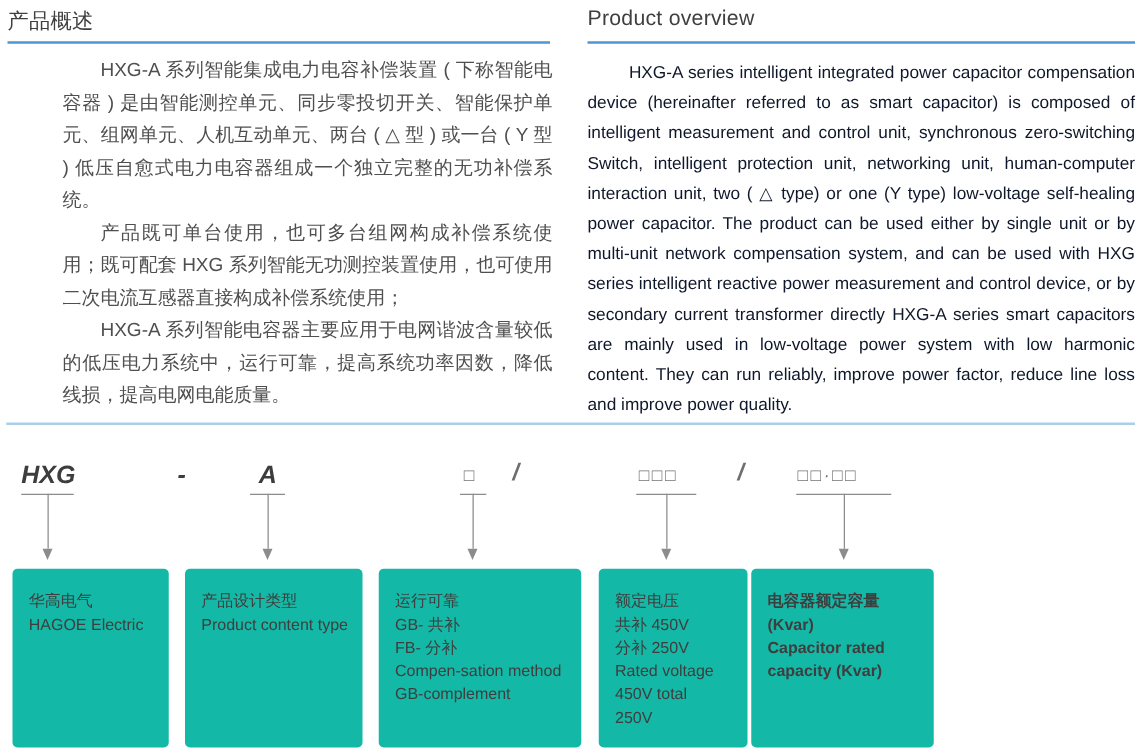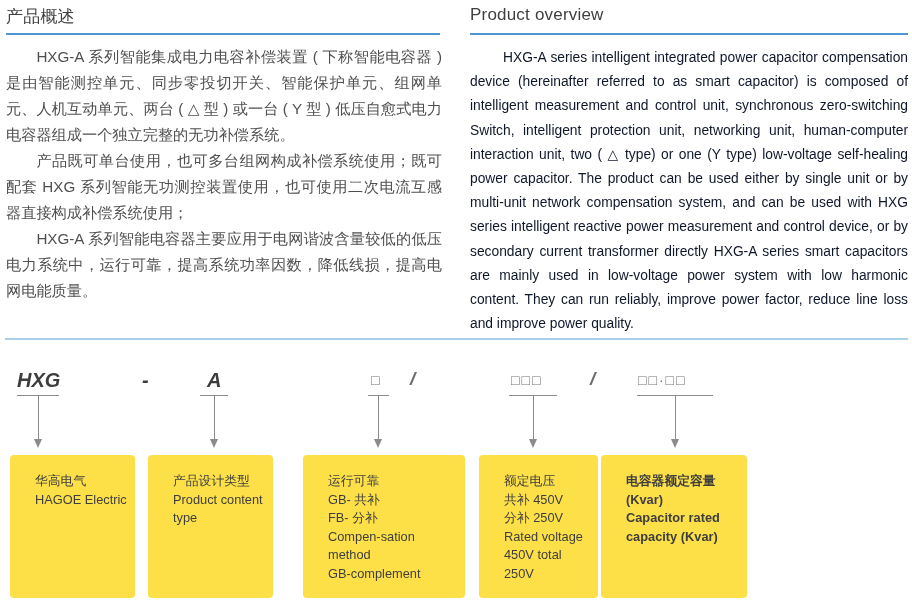--- a/index.html
+++ b/index.html
@@ -30,21 +30,21 @@
     background: #a9cfe9;
   }
   .col-cn {
     position: absolute;
     left: 6px; top: 44px; width: 436px;
     color: #4f4f4f;
     font-size: 15.2px;
     line-height: 26px;
     text-align: justify;
   }
-  .col-cn p { text-indent: 2em; }
+  .col-cn p { text-indent: 2em; margin-left: 44px; }
   .col-en {
     position: absolute;
     left: 470px; top: 46px; width: 438px;
     color: #0f172a;
     font-size: 13.8px;
     line-height: 24.2px;
     text-align: justify;
   }
   .col-en p { text-indent: 2.4em; }
 
@@ -85,29 +85,29 @@
   #tick-4 { left: 509px; width: 48px; }
   #tick-5 { left: 637px; width: 76px; }
   #stem-1 { left: 38px; }  #stem-2 { left: 214px; } #stem-3 { left: 378px; }
   #stem-4 { left: 533px; } #stem-5 { left: 675px; }
   #arrow-1 { left: 34px; }  #arrow-2 { left: 210px; } #arrow-3 { left: 374px; }
   #arrow-4 { left: 529px; } #arrow-5 { left: 671px; }
 
   .model-box {
     position: absolute;
     top: 455px; height: 143px;
-    background: #fde047;
+    background: #14b8a6;
     border-radius: 4px;
-    padding: 17px 8px 0 25px;
+    padding: 17px 8px 0 13px;
     color: #3e3e3e;
     font-size: 12.8px;
     line-height: 18.6px;
   }
   #box-1 { left: 10px;  width: 125px; }
-  #box-2 { left: 148px; width: 125px; }
+  #box-2 { left: 148px; width: 142px; }
   #box-3 { left: 303px; width: 162px; }
   #box-4 { left: 479px; width: 119px; }
   #box-5 { left: 601px; width: 146px; font-weight: bold; }
 </style>
 </head>
 <body>
 
 <div class="page">
 
   <h2 class="section-title" style="left:6px; top:5px;">产品概述</h2>

